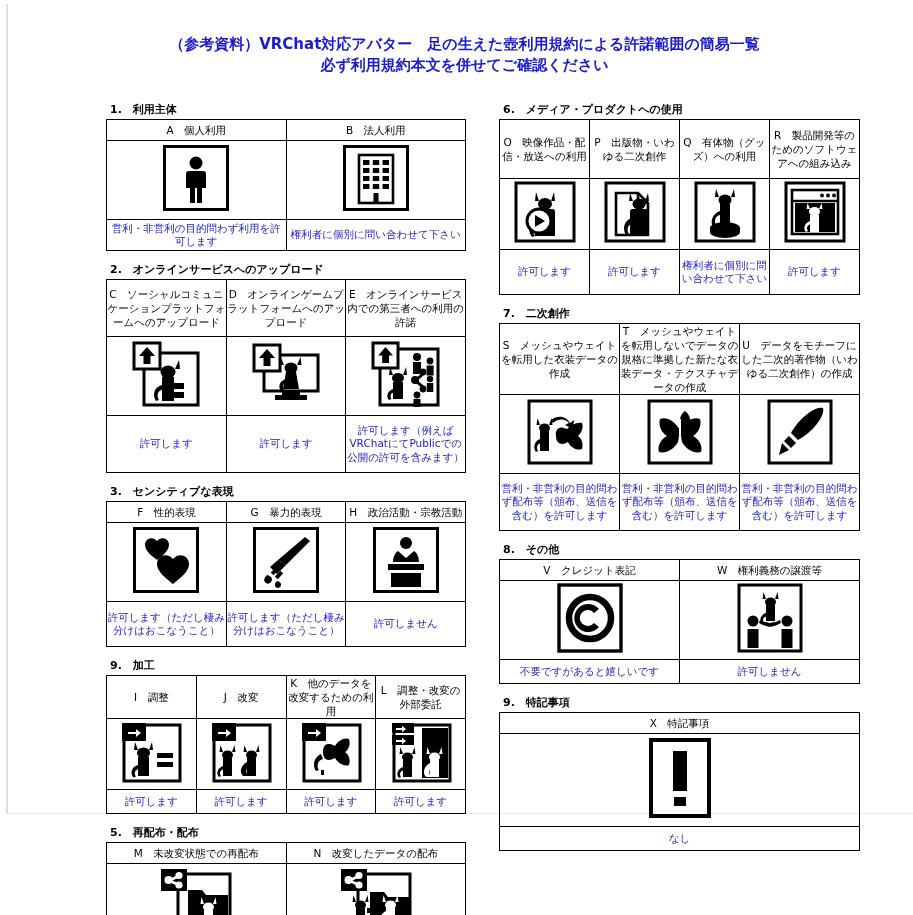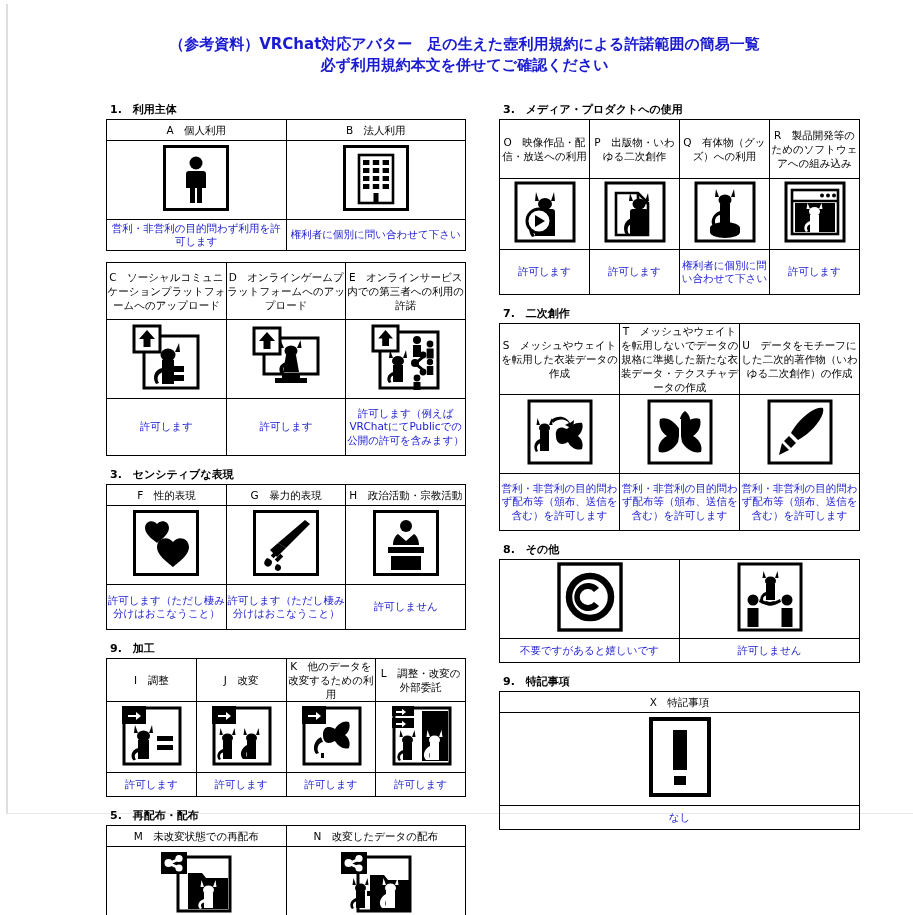--- a/index.html
+++ b/index.html
@@ -180,20 +180,21 @@
         </tr>
         <tr>
           <td class="perm h2">営利・非営利の目的問わず利用を許可します</td>
           <td class="perm h2">権利者に個別に問い合わせて下さい</td>
         </tr>
       </tbody>
         </table>
     </div>
 
     <div class="section">
+      <div class="section-heading">2.　オンラインサービスへのアップロード</div>
       <table class="grid">
         <tbody>
             <tr>
           <td class="hdr" style="width:33.4%;height:56px">C　ソーシャルコミュニケーションプラットフォームへのアップロード</td>
           <td class="hdr" style="width:33.3%">D　オンラインゲームプラットフォームへのアップロード</td>
           <td class="hdr" style="width:33.3%">E　オンラインサービス内での第三者への利用の許諾</td>
         </tr>
         <tr>
           <td class="icn">
             <span class="ico">
@@ -497,21 +498,21 @@
 
       </tbody>
         </table>
     </div>
 
   </div>
 
   <div class="col-right">
 
     <div class="section">
-      <div class="section-heading">3.　メディア・プロダクトへの使用</div>
+      <div class="section-heading">6.　メディア・プロダクトへの使用</div>
       <table class="grid">
         <tbody>
             <tr>
           <td class="hdr" style="width:25%;height:58px">O　映像作品・配信・放送への利用</td>
           <td class="hdr" style="width:25%">P　出版物・いわゆる二次創作</td>
           <td class="hdr" style="width:25%">Q　有体物（グッズ）への利用</td>
           <td class="hdr" style="width:25%">R　製品開発等のためのソフトウェアへの組み込み</td>
         </tr>
         <tr>
           <td class="icn short">
@@ -653,20 +654,24 @@
           <td class="perm h4">営利・非営利の目的問わず配布等（頒布、送信を含む）を許可します</td>
         </tr>
       </tbody>
         </table>
     </div>
 
     <div class="section">
       <div class="section-heading">8.　その他</div>
       <table class="grid">
         <tbody>
+            <tr>
+          <td class="hdr one-line" style="width:50%">V　クレジット表記</td>
+          <td class="hdr one-line" style="width:50%">W　権利義務の譲渡等</td>
+        </tr>
         <tr>
           <td class="icn">
             <span class="ico">
               <svg width="66" height="70" viewBox="0 0 66 70">
                 <rect x="2" y="2" width="62" height="66" fill="#fff" stroke="#000" stroke-width="3.4"></rect>
                 <circle cx="33" cy="35" r="21" fill="none" stroke="#000" stroke-width="6.5"></circle>
                 <path d="M42 26 a14 14 0 1 0 0 18 l-5 -4 a8 8 0 1 1 0 -10 z" fill="#000"></path>
               </svg>
             </span>
           </td>

